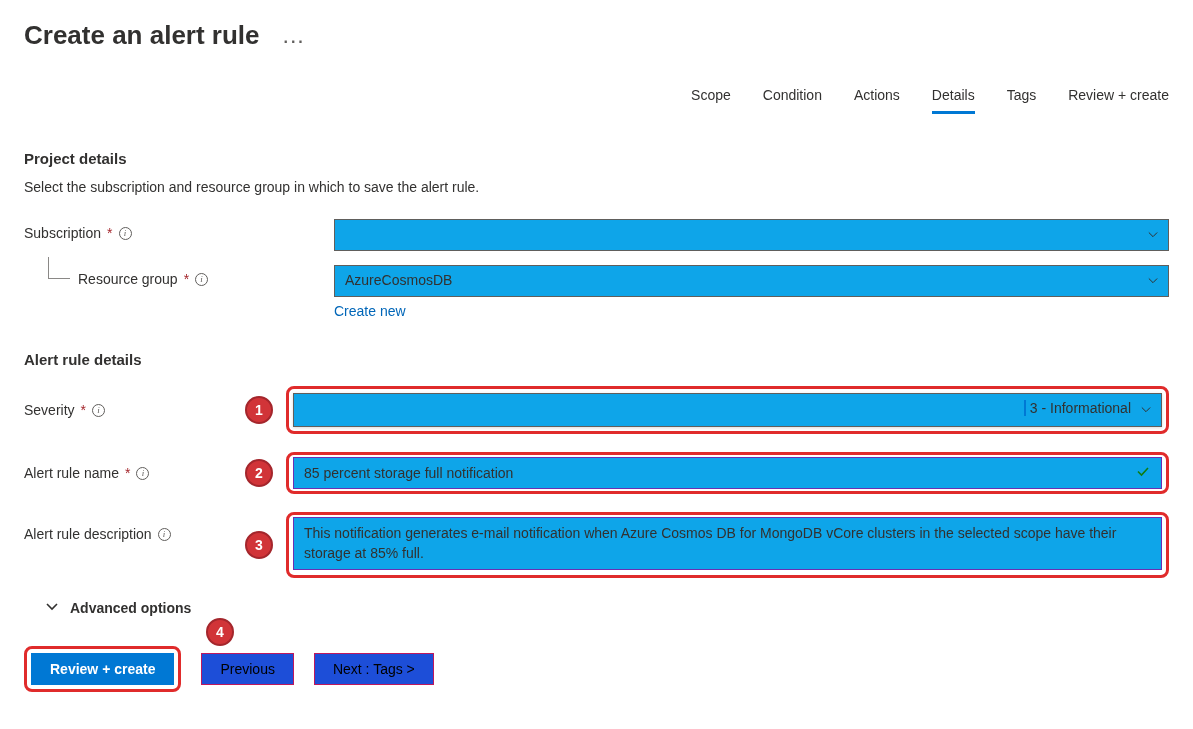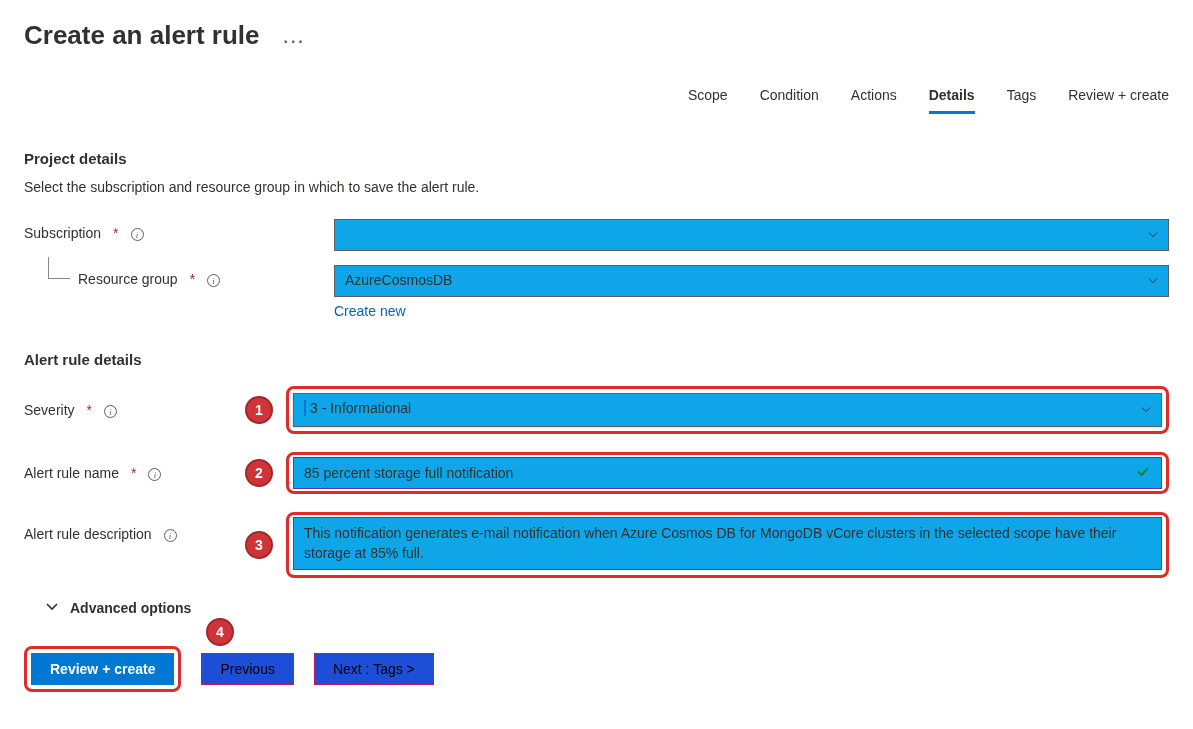--- a/index.html
+++ b/index.html
@@ -31,43 +31,43 @@
     margin-bottom: 36px;
     justify-content: flex-end;
   }
   .tab {
     padding-bottom: 8px;
     cursor: pointer;
     color: #323130;
     font-size: 14px;
   }
   .tab.active {
-    font-weight: 700;
+    font-weight: 400;
     border-bottom: 3px solid #0078d4;
   }
   .section-title {
     font-weight: 600;
     font-size: 15px;
     margin-bottom: 12px;
   }
   .section-desc {
     margin-bottom: 24px;
     color: #323130;
   }
   .form-row {
     display: flex;
     align-items: flex-start;
     margin-bottom: 14px;
   }
   .form-label {
     width: 310px;
     flex-shrink: 0;
     display: flex;
-    align-items: flex-end;
-    gap: 12px;
+    align-items: center;
+    gap: 6px;
     padding-top: 6px;
   }
   .form-label.indented {
     padding-left: 54px;
     position: relative;
   }
   .tree-connector {
     position: absolute;
     left: 24px;
     top: -8px;
@@ -123,20 +123,21 @@
     border-radius: 8px;
     padding: 4px;
     position: relative;
   }
   .highlighted-wrap.tight { padding: 2px 4px; }
   .select-box.severity {
     border: 1px solid #605e5c;
     box-shadow: 0 1px 3px rgba(0,0,0,0.15);
     height: 34px;
     padding-left: 10px;
+    text-align: right;
   }
   .severity-cursor {
     border-left: 2px solid #0078d4;
     padding-left: 4px;
   }
   .text-input.valid {
     border: 1px solid #6b2fb3;
     height: 32px;
   }
   .check-icon {

